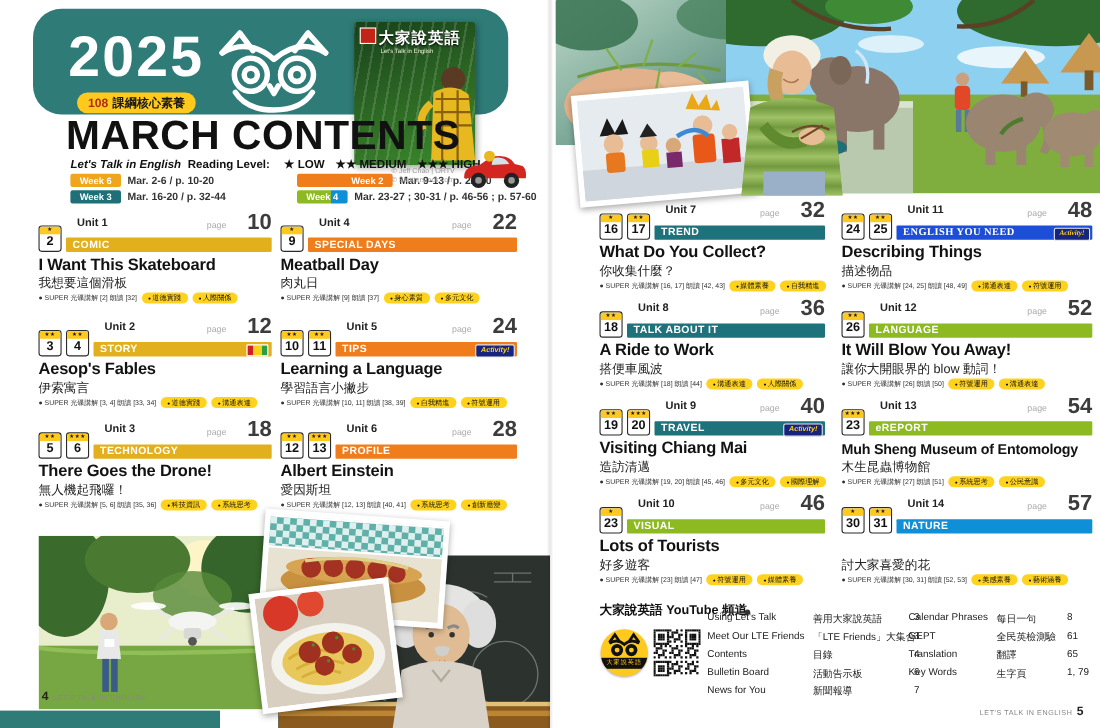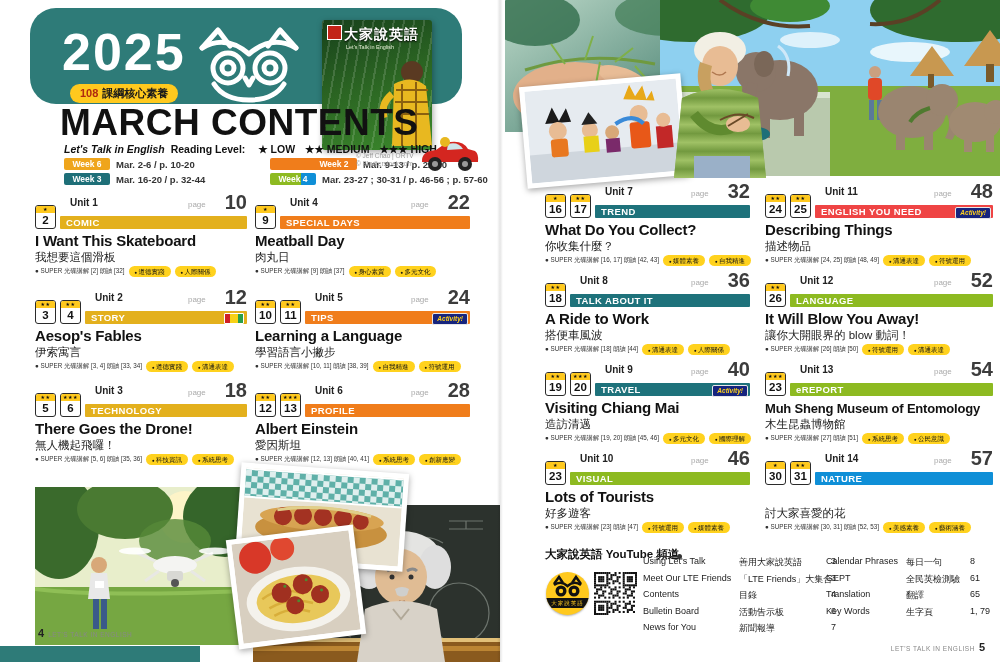--- a/index.html
+++ b/index.html
@@ -555,21 +555,21 @@
           <div class="dcard">
             <div class="dstars">★★</div>
             <div class="dnum">25</div>
           </div>
         </div>
       <div class="ulabel" style="left: 60px;">Unit 11</div>
       <div class="pgwrap">
         <span class="pgword">page</span>
         <span class="pgnum">48</span>
       </div>
-      <div class="catbar" style="left: 50px; background: #ef4444;">
+      <div class="catbar" style="left: 50px; background: #1d4ed8; font-family: Liberation Serif, serif;">
         <span class="cattext">ENGLISH YOU NEED</span>
       <span class="actb">Activity!</span>
         </div>
       <div class="utitle">Describing Things</div>
       <div class="usub">描述物品</div>
       <div class="metarow">
         <span class="meta">● SUPER 光碟講解 [24, 25] 朗讀 [48, 49]</span>
       <span class="tagpill">溝通表達</span>
           <span class="tagpill">符號運用</span>
         </div>

